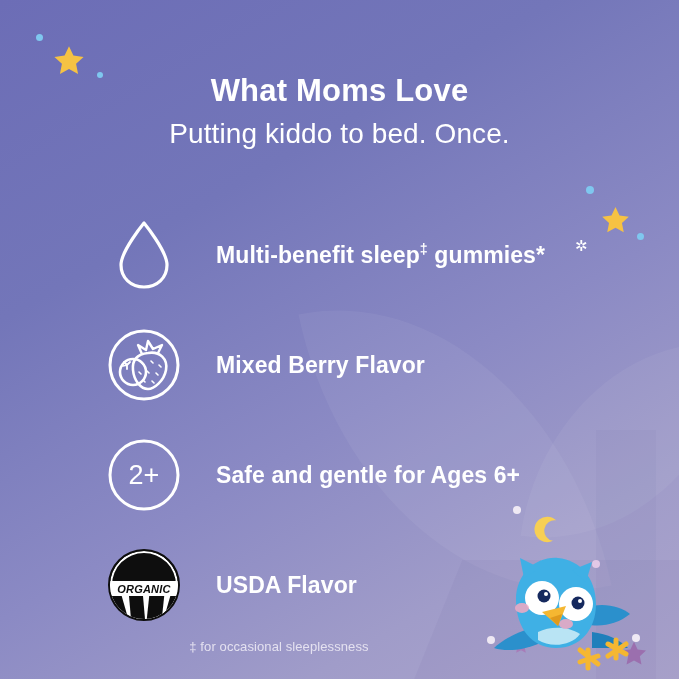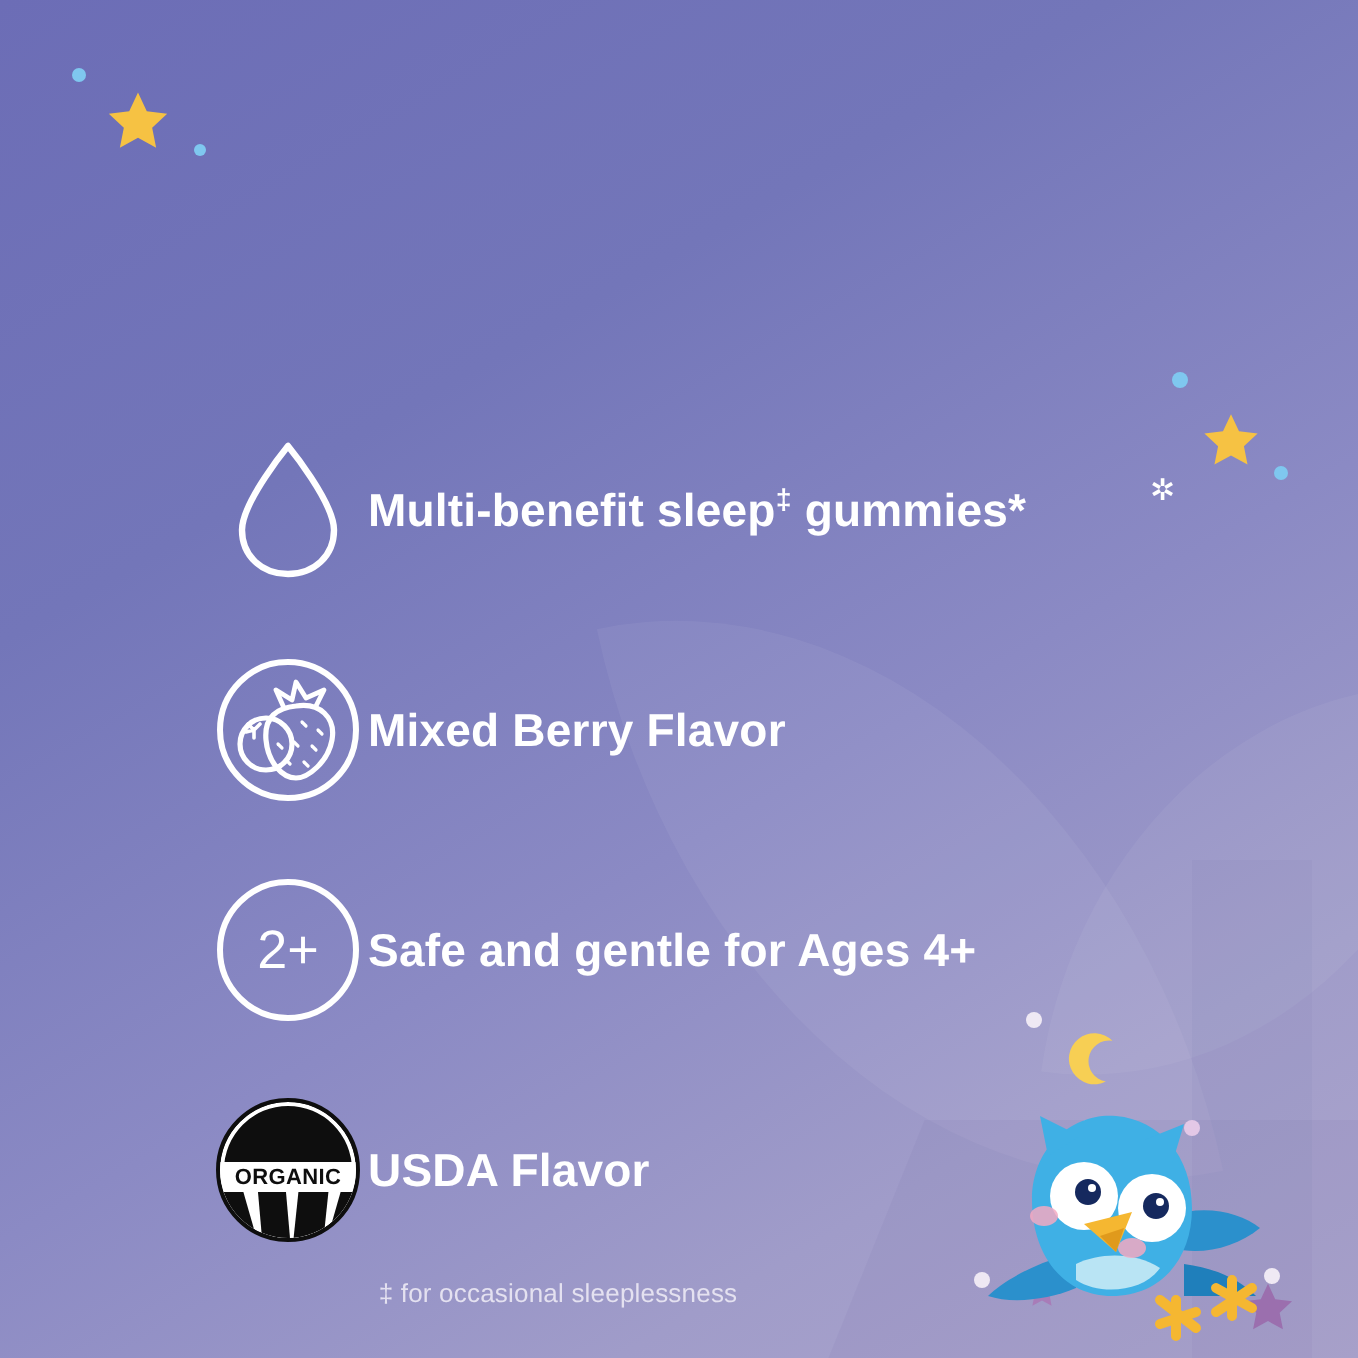--- a/index.html
+++ b/index.html
@@ -67,21 +67,21 @@
     height:110px;
     padding-left:104px;
   }
   .row .ico {
     position:absolute; left:104px; top:50%;
     transform:translateY(-50%);
     width:80px; height:80px;
     display:flex; align-items:center; justify-content:center;
   }
   .row .label {
-    margin-left:80px;
+    margin-left:112px;
     font-size:23px; font-weight:700; color:#ffffff;
     letter-spacing:.1px; white-space:nowrap;
   }
   .label sup { font-size:.62em; font-weight:700; vertical-align:super; }
 
   
   .usda {
     position:relative; width:72px; height:72px; border-radius:50%;
     background:#0e0e0e; overflow:hidden;
     border:2px solid #0e0e0e;
@@ -93,21 +93,21 @@
     padding-bottom:2px;
     margin-top:44px;
   }
   .usda-top span {
     color:#ffffff; font-weight:700; font-size:15px;
     letter-spacing:.3px; font-family:"Liberation Sans", sans-serif;
   }
   .usda-band {
     position:absolute; left:0; top:44%; width:100%; height:24%;
     background:#ffffff;
-    display:flex; align-items:center; justify-content:center;
+    display:flex; align-items:center; justify-content:center;font-style:italic;
   }
   .usda-band span {
     color:#0e0e0e; font-weight:700; font-size:11px; letter-spacing:.2px;
   }
   .usda-field {
     position:absolute; left:0; bottom:0; width:100%; height:34%;
     background:#ffffff; overflow:hidden;
   }
   .furrow { position:absolute; bottom:0; background:#0e0e0e; }
   .f1 { left:-4%;  width:26%;  height:100%; transform:skewX(16deg); }
@@ -224,20 +224,24 @@
       <ellipse cx="86" cy="76" rx="7" ry="5" fill="#f3a9c2" opacity=".85"></ellipse>
 
       <path d="M62 64 L86 58 L78 78 Z" fill="#f5b731"></path>
       <path d="M70 70 L82 66 L78 78 Z" fill="#e09a1c"></path>
 
       <path d="M100 102 L118 116 M108 102 L108 120 M100 114 L118 108" stroke="#f5b731" stroke-width="5" stroke-linecap="round" fill="none"></path>
       <path d="M128 96 L146 106 M136 92 L136 110 M128 108 L146 96" stroke="#f5b731" stroke-width="5" stroke-linecap="round" fill="none"></path>
     </svg>
   </div>
 
+  <div class="head-wrap">
+    <div class="h-title">What Moms Love</div>
+    <div class="h-sub">Putting kiddo to bed. Once.</div>
+  </div>
 
   <div class="rows">
 
     <div class="row">
       <div class="ico">
         <svg width="62" height="74" viewBox="0 0 62 74" aria-hidden="true">
           <path d="M31 5 C31 5 8 33 8 47 C8 60 18 69 31 69 C44 69 54 60 54 47 C54 33 31 5 31 5 Z" fill="none" stroke="#ffffff" stroke-width="3.2" stroke-linejoin="round"></path>
         </svg>
       </div>
       <div class="label"><span>Multi-benefit sleep</span><sup>‡</sup><span> gummies*</span></div>
@@ -268,21 +272,21 @@
       <div class="label"><span>Mixed Berry Flavor</span></div>
     </div>
 
     <div class="row">
       <div class="ico">
         <svg width="76" height="76" viewBox="0 0 76 76" aria-hidden="true">
           <circle cx="38" cy="38" r="34" fill="none" stroke="#ffffff" stroke-width="3"></circle>
         </svg>
         <span style="position:absolute;color:#ffffff;font-size:27px;font-weight:400;letter-spacing:0;">2+</span>
       </div>
-      <div class="label"><span>Safe and gentle for Ages 4+</span></div>
+      <div class="label"><span>Safe and gentle for Ages 6+</span></div>
     </div>
 
     <div class="row">
       <div class="ico">
         <div class="usda">
           <div class="usda-top">
               <span>USDA</span>
             </div>
           <div class="usda-band">
               <span>ORGANIC</span>

